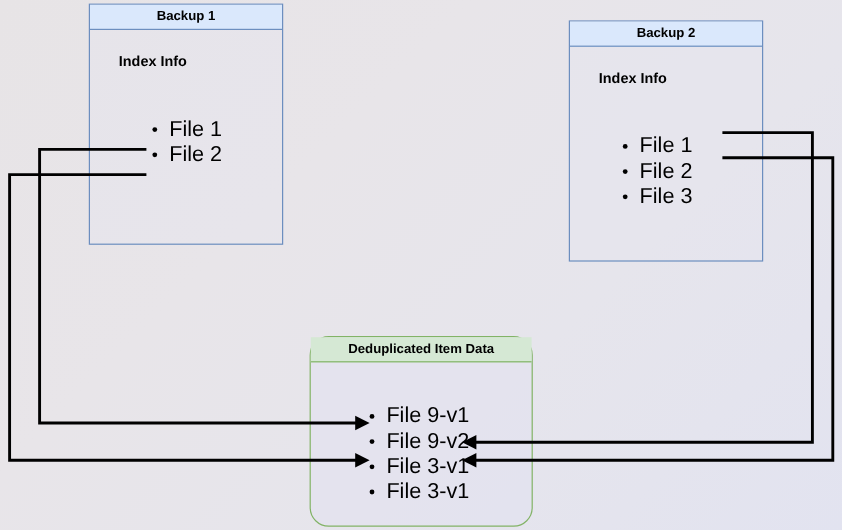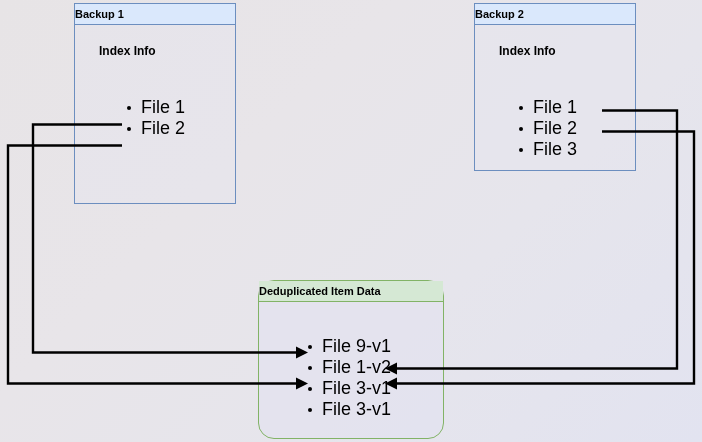--- a/index.html
+++ b/index.html
@@ -24,21 +24,21 @@
   .box {
     position: absolute;
     box-sizing: border-box;
     border: 1px solid #6c8ebf;
     background: rgba(228,228,242,0.35);
   }
   .box > .box-header {
     box-sizing: border-box;
     height: 21px;
     line-height: 20px;
-    text-align: left;
+    text-align: center;
     font-weight: bold;
     font-size: 11px;
     color: #000;
     background: #dae8fc;
     border-bottom: 1px solid #6c8ebf;
   }
   .box.green {
     border-color: #82b366;
     background: rgba(226,226,240,0.55);
   }
@@ -112,21 +112,21 @@
         <span class="bullet"></span>
         <span>File 1</span>
       </li>
       <li>
         <span class="bullet"></span>
         <span>File 2</span>
       </li>
     </ul>
   </div>
 
-  <div class="box" style="left:474px; top:3px; width:162px; height:168px;">
+  <div class="box" style="left:474px; top:17px; width:162px; height:201px;">
     <div class="box-header">Backup 2</div>
     <div class="index-label" style="left:24px; top:40px;">Index Info</div>
     <ul class="file-list" style="left:42px; top:93px;">
       <li>
         <span class="bullet"></span>
         <span>File 1</span>
       </li>
       <li>
         <span class="bullet"></span>
         <span>File 2</span>
@@ -140,21 +140,21 @@
 
   <div class="box green" style="left:258px; top:280px; width:186px; height:159px;border-radius:16px;">
     <div class="box-header">Deduplicated Item Data</div>
     <ul class="file-list" style="left:47px; top:55px;">
       <li>
         <span class="bullet"></span>
         <span>File 9-v1</span>
       </li>
       <li>
         <span class="bullet"></span>
-        <span>File 1-v2</span>
+        <span>File 9-v2</span>
       </li>
       <li>
         <span class="bullet"></span>
         <span>File 3-v1</span>
       </li>
       <li>
         <span class="bullet"></span>
         <span>File 3-v1</span>
       </li>
     </ul>

